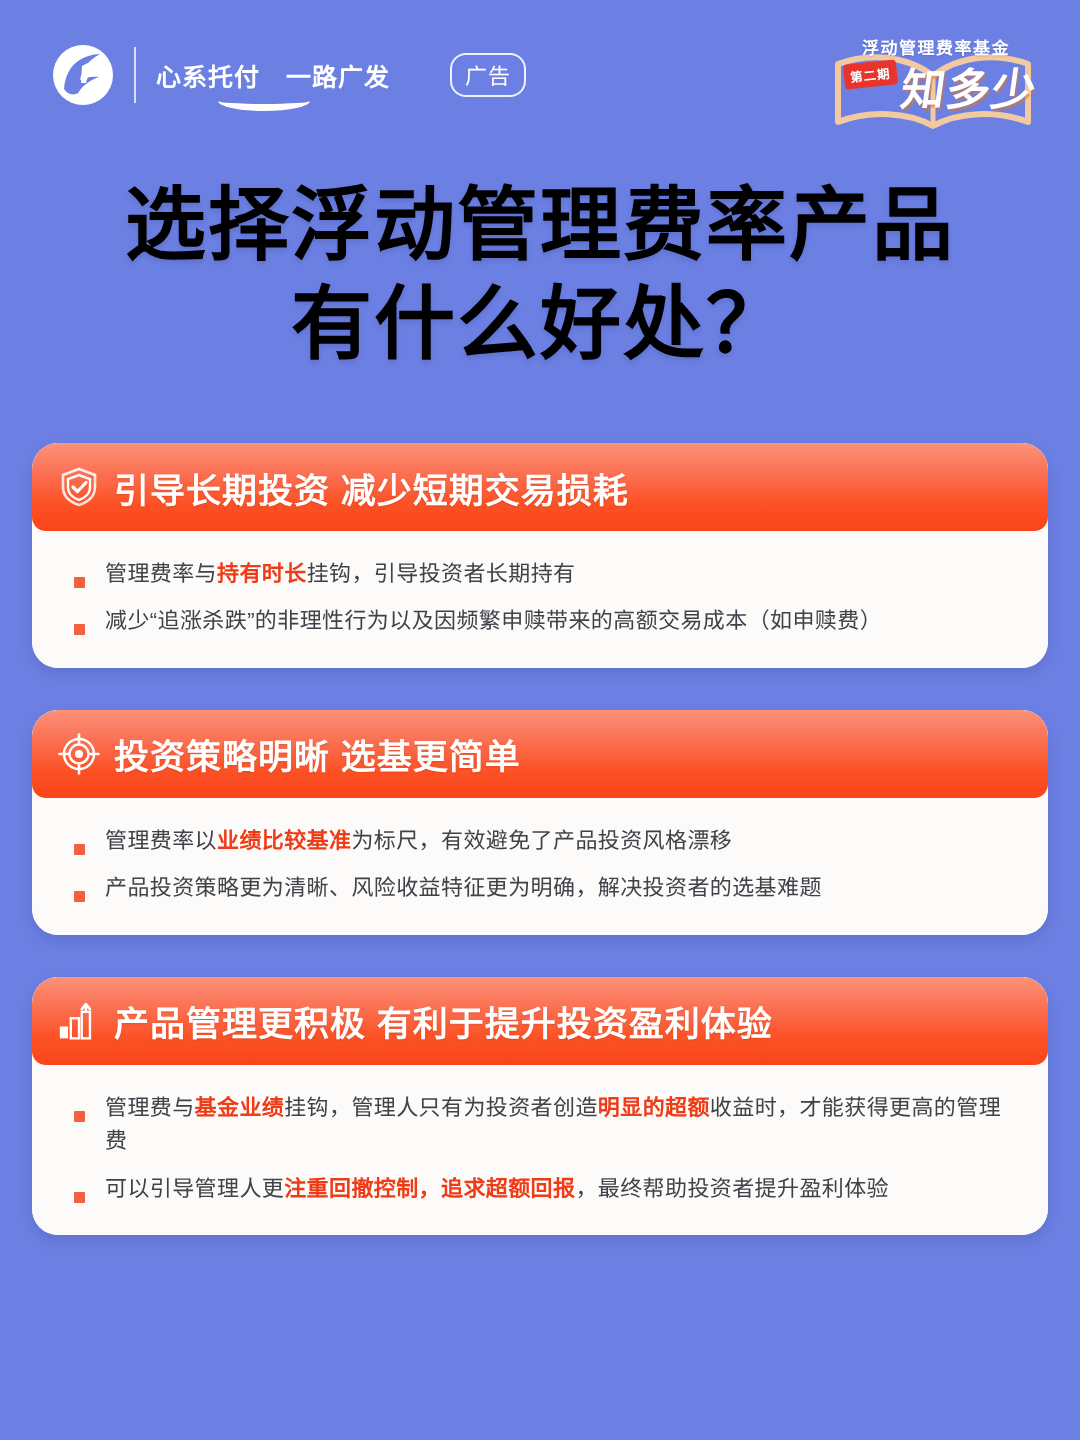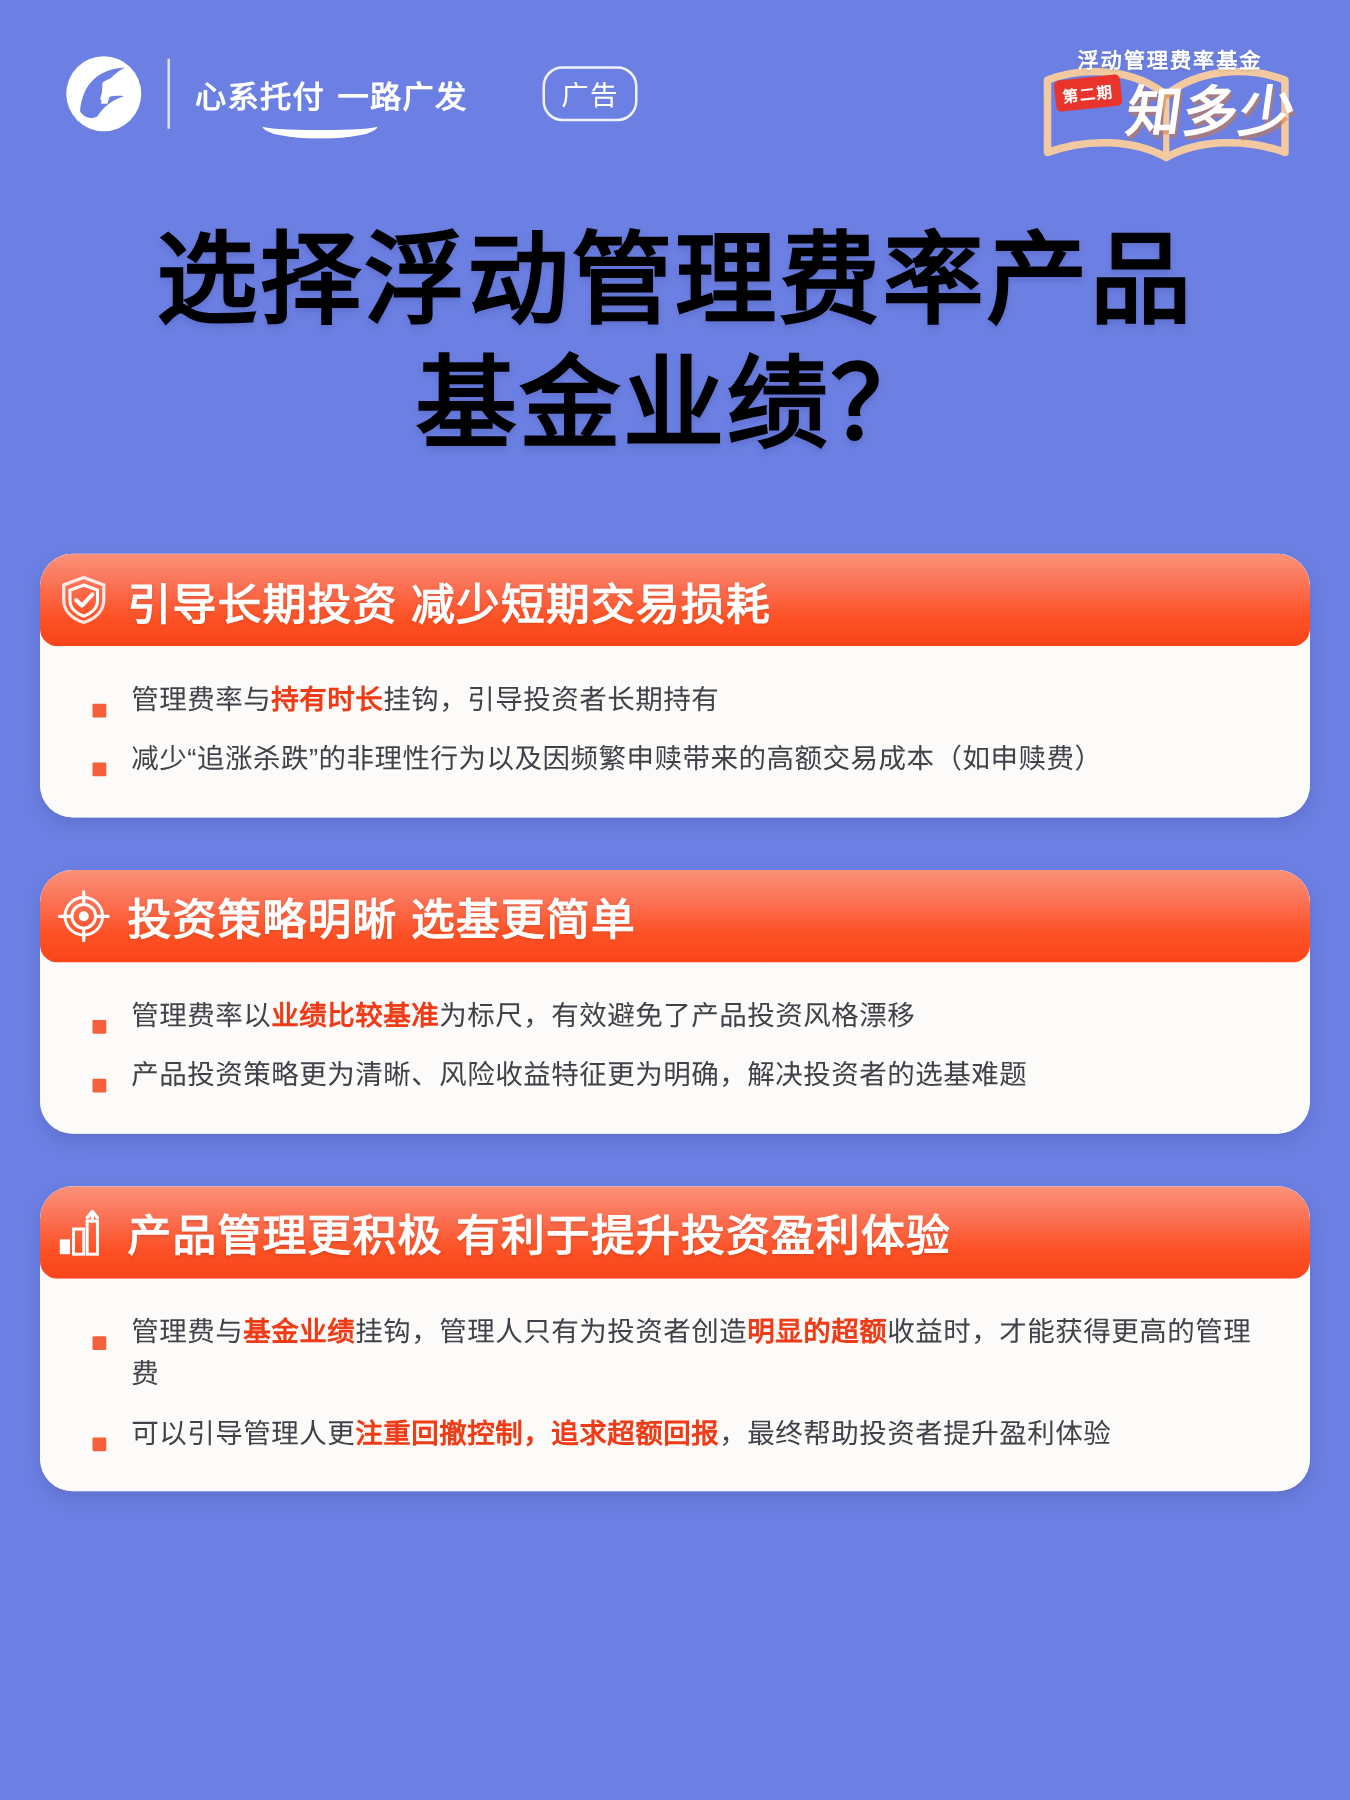--- a/index.html
+++ b/index.html
@@ -25,21 +25,21 @@
     line-height:1.02;
   }
   .brand-en{
     font-size:13.5px; color:#ffffff; letter-spacing:1.1px; font-weight:bold;
     margin-top:3px; font-family:"Liberation Serif","DejaVu Serif",serif;
   }
   .vdiv{ width:2px; height:56px; background:rgba(255,255,255,.75); margin:0 20px 0 20px; }
   .slogan{ display:flex; align-items:center; position:relative; }
   .slogan-txt{
     font-size:25px; color:#ffffff; font-weight:bold; letter-spacing:1px;
-    display:flex; gap:10px;
+    display:flex; gap:26px;
   }
   .smile{
     position:absolute; left:46%; top:34px; width:92px; height:20px;
     border-bottom:7px solid #fff; border-radius:0 0 50% 50%;
     transform:translateX(-50%);
   }
   .adtag{
     margin-left:60px; border:2px solid rgba(255,255,255,.9); border-radius:16px;
     color:#fff; font-size:22px; padding:3px 13px 5px; letter-spacing:1px;
     display:inline-flex; align-items:center; justify-content:center;text-align:right;
@@ -79,21 +79,21 @@
   }
 
   
   .cards{ position:absolute; top:443px; left:32px; width:1016px; }
   .card{
     width:1016px; border-radius:26px; overflow:hidden; margin-bottom:42px;
     box-shadow:0 6px 14px rgba(40,50,120,.18);
     background:#fdfbfa;
   }
   .card-head{
-    height:74px; display:flex; align-items:center; padding-left:14px;
+    height:88px; display:flex; align-items:center; padding-left:26px;
     background:linear-gradient(180deg,#fb9278 0%,#fb7154 34%,#fc5226 68%,#fa4419 100%);
     border-radius:26px 26px 14px 14px;
   }
   .card-head .hicon{
     width:42px; height:42px; flex:0 0 42px; display:flex;
     align-items:center; justify-content:center; margin-right:14px;
   }
   .card-head .htitle{
     color:#ffffff; font-size:35px; font-weight:bold; letter-spacing:1px;
     white-space:nowrap;
@@ -146,21 +146,21 @@
     <path d="M8 38 C40 26 78 30 103 50 C128 30 166 26 198 38 L198 96 C166 84 128 86 103 100 C78 86 40 84 8 96 Z" fill="none" stroke="#f3c9a0" stroke-width="6" stroke-linejoin="round"></path>
     <path d="M103 50 L103 100" stroke="#f3c9a0" stroke-width="5"></path>
   </svg>
   <div class="badge-top">浮动管理费率基金</div>
   <div class="badge-tag">第二期</div>
   <div class="badge-main">知多少</div>
 </div>
 
 <div class="headline">
   <div class="l1">选择浮动管理费率产品</div>
-  <div class="l2">基金业绩？</div>
+  <div class="l2">有什么好处？</div>
 </div>
 
 <div class="cards" id="cards">
     <div class="card">
       <div class="card-head">
         <span class="hicon">
           <svg width="42" height="42" viewBox="0 0 42 42">
             <path d="M21 3 L37 9 V21 C37 30 30 36 21 39 C12 36 5 30 5 21 V9 Z" fill="none" stroke="#ffffff" stroke-width="2.6" opacity=".85"></path>
             <path d="M21 9 L32 13 V21.5 C32 27.5 27 32 21 34 C15 32 10 27.5 10 21.5 V13 Z" fill="none" stroke="#ffffff" stroke-width="2.4"></path>
             <path d="M15 21 L19.5 25.5 L28 16.5" fill="none" stroke="#ffffff" stroke-width="3.2" stroke-linecap="round" stroke-linejoin="round"></path>

